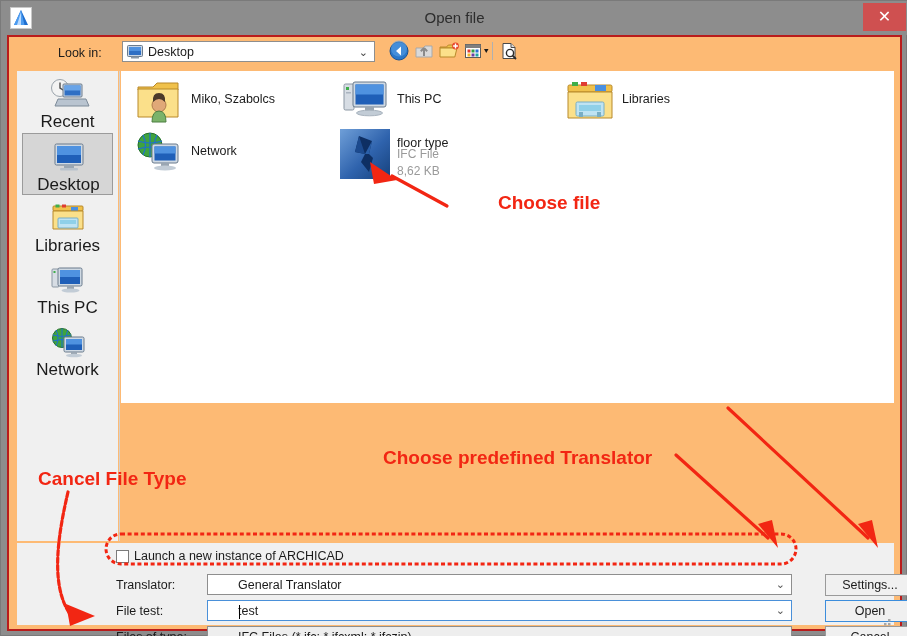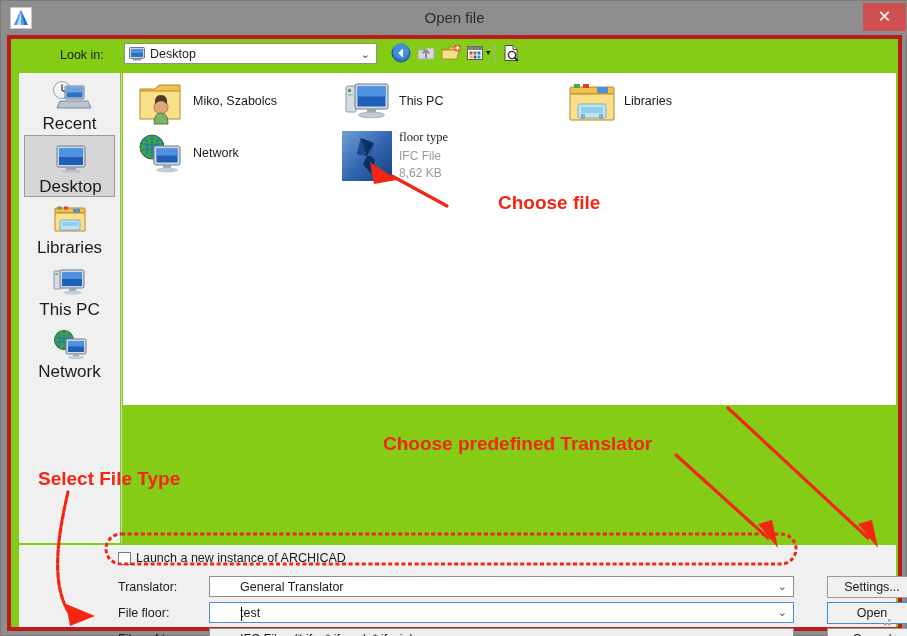--- a/index.html
+++ b/index.html
@@ -52,22 +52,22 @@
     font-size: 16px;
     line-height: 28px;
     text-align: center;
     cursor: pointer;
   }
 
   
   #client {
     position: absolute; left: 6px; top: 34px;
     width: 895px; height: 596px;
-    background: #84cc16;
-    border: 4px solid #b91c1c;
+    background: #fdba74;
+    border: 2px solid #b91c1c;
     box-sizing: border-box;
   }
 
   
   #lookin-row {
     position: absolute; left: 0px; top: 0px;
     width: 893px; height: 32px;
   }
   #lookin-label {
     position: absolute; left: 49px; top: 9px;
@@ -149,21 +149,21 @@
   }
   .fitem .ficon {
     position: absolute; left: 0; top: 0;
     width: 52px; height: 52px;
   }
   .fitem .fname {
     position: absolute; left: 58px; top: 16px;
     font-size: 12.5px; color: #1b1b1b;
     white-space: nowrap;
   }
-  .fitem.detail .fname { top: 0; font-family: Liberation Serif, serif; }
+  .fitem.detail .fname { top: 8px; }
   .fitem .fsub {
     position: absolute; left: 58px;
     font-size: 12px; color: #9a9a9a;
     white-space: nowrap;
   }
   .fitem .fsub1 { top: 19px; }
   .fitem .fsub2 { top: 36px; }
 
   
   #form {
@@ -505,21 +505,21 @@
         <span id="chk-box"></span>
         <span id="chk-label">Launch a new instance of ARCHICAD</span>
       </div>
 
       <div class="frow-label" style="top:35px">Translator:</div>
       <div class="frow-field combo-white" style="top:31px">
         <span class="fv">General Translator</span>
         <span class="fa">⌄</span>
       </div>
 
-      <div class="frow-label" style="top:61px">File floor:</div>
+      <div class="frow-label" style="top:61px">File test:</div>
       <div class="frow-field combo-focus" style="top:57px">
         <span class="fv">test</span>
         <span id="fname-caret" style="left:31px"></span>
         <span class="fa">⌄</span>
       </div>
 
       <div class="frow-label" style="top:87px">Files of type:</div>
       <div class="frow-field combo-grey" style="top:83px">
         <span class="fv">IFC Files (*.ifc; *.ifcxml; *.ifczip)</span>
         <span class="fa">⌄</span>
@@ -558,15 +558,15 @@
     <polygon points="878,548 858,524 872,520"></polygon>
     <polygon points="778,548 758,524 772,520"></polygon>
     <polygon points="95,616 66,604 70,626"></polygon>
   </g>
 
   <rect x="106" y="534" width="690" height="30" rx="15" ry="15" fill="none" stroke="#f22613" stroke-width="3" stroke-dasharray="4 2.6"></rect>
 </svg>
 
 <div id="anno-text-layer" style="position:absolute;left:0;top:0;width:907px;height:636px;pointer-events:none;">
   <div class="anno-text" style="left:456px; top:192px;margin-left:42px;">Choose file</div>
-  <div class="anno-text" style="left:383px; top:433px;">Choose predefined Translator</div>
-  <div class="anno-text" style="left:38px; top:468px;">Select File Type</div>
+  <div class="anno-text" style="left:383px; top:447px;">Choose predefined Translator</div>
+  <div class="anno-text" style="left:38px; top:468px;">Cancel File Type</div>
 </div>
 
 </body></html>

